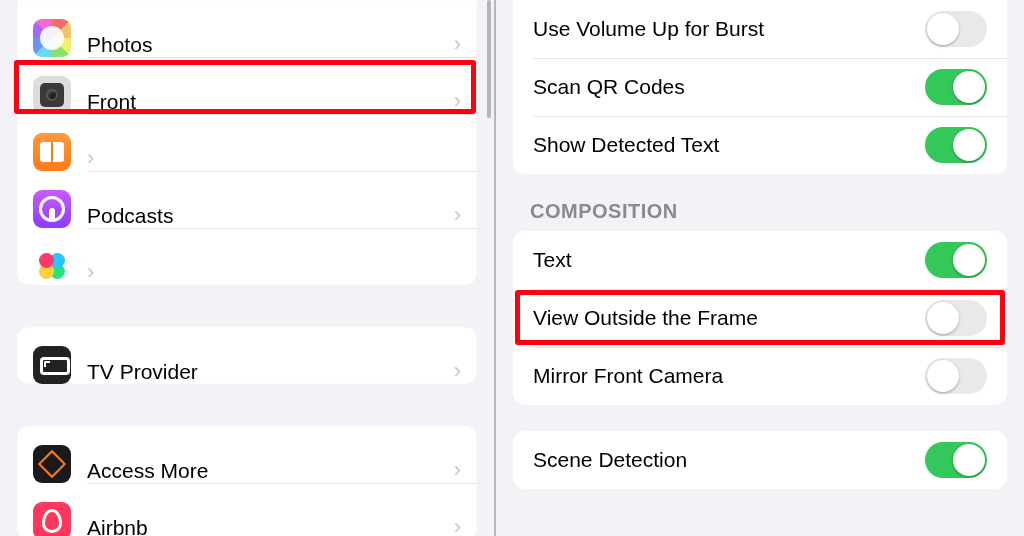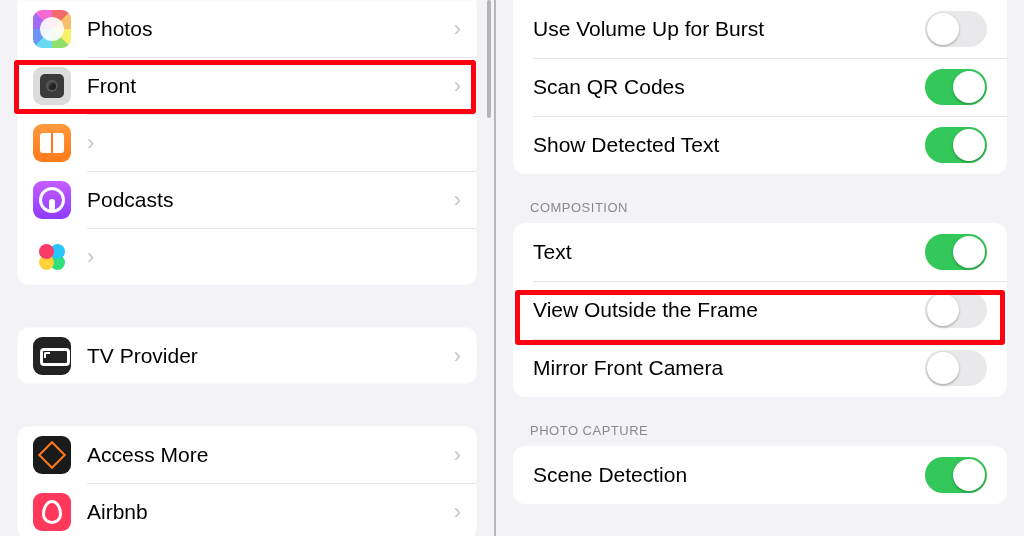--- a/index.html
+++ b/index.html
@@ -4,26 +4,26 @@
 <style>
   * { box-sizing: border-box; margin: 0; padding: 0; }
   html, body { width: 1024px; height: 536px; overflow: hidden; font-family: -apple-system, "Helvetica Neue", Arial, sans-serif; background:#f2f2f7; }
   .pane { position:absolute; top:0; bottom:0; }
   .pane-left { left:0; width:494px; background:#f2f2f7; }
   .pane-right { right:0; width:528px; background:#f2f2f7; }
   .divider { position:absolute; left:494px; top:0; bottom:0; width:2px; background:#b7b7bb; }
   .scrollbar { position:absolute; right:3px; top:0; width:4px; height:118px; background:#8c8c8c; border-radius:2px; opacity:.6; }
   .group { margin:0 17px 42px 17px; background:#ffffff; border-radius:12px; overflow:visible; box-shadow:0 0 0 .5px rgba(0,0,0,.03) inset; position:relative; }
   .group-first { margin-top:0; border-top-left-radius:0; border-top-right-radius:0; }
-  .row { display:flex; align-items:center; height:57px; padding:0 16px; position:relative; }
+  .row { display:flex; align-items:flex-end; height:57px; padding:0 16px; position:relative; }
   .row + .row::before { content:""; position:absolute; top:0; left:70px; right:0; height:1px; background:#e5e5ea; }
   .row .icon { width:38px; height:38px; border-radius:9px; margin-right:16px; flex:0 0 38px; display:flex; align-items:center; justify-content:center; }
   .row .label { flex:1; font-size:21px; color:#000; }
   .chev { color:#c7c7cc; font-size:22px; font-weight:400; }
-  .section-header { font-size:13px; letter-spacing:.5px; color:#8a8a8e; text-transform:uppercase; margin:0 34px 8px 34px; }
+  .section-header { font-size:20px; letter-spacing:.5px; color:#8a8a8e; text-transform:uppercase; margin:0 34px 8px 34px;font-weight:bold; }
   .rgroup { margin:0 17px 26px 17px; background:#fff; border-radius:12px; position:relative; }
   .rrow { display:flex; align-items:center; height:58px; padding:0 20px; position:relative; }
   .rrow + .rrow::before { content:""; position:absolute; top:0; left:20px; right:0; height:1px; background:#e5e5ea; }
   .rrow .rlabel { flex:1; font-size:21px; color:#000; }
   .toggle { width:62px; height:36px; border-radius:18px; background:#e9e9eb; position:relative; transition:.2s; }
   .toggle .knob { position:absolute; top:2px; left:2px; width:32px; height:32px; background:#fff; border-radius:50%; box-shadow:0 1px 3px rgba(0,0,0,.25), 0 2px 1px rgba(0,0,0,.06); }
   .toggle.on { background:#34c759; }
   .toggle.on .knob { left:auto; right:2px; }
   .hl { position:absolute; border:5px solid #ff0010; border-radius:3px; pointer-events:none; }
 
@@ -145,21 +145,20 @@
         </div>
     </div>
     <div class="rrow">
       <div class="rlabel">Mirror Front Camera</div>
       <div class="toggle">
           <div class="knob"></div>
         </div>
     </div>
   </div>
 
-  <div class="section-header">PHOTO CAPTURE</div>
   <div class="rgroup" style="margin-bottom:0">
     <div class="rrow">
       <div class="rlabel">Scene Detection</div>
       <div class="toggle on">
           <div class="knob"></div>
         </div>
     </div>
   </div>
 
   <div class="hl" style="left:19px; top:290px; width:490px; height:55px;"></div>

